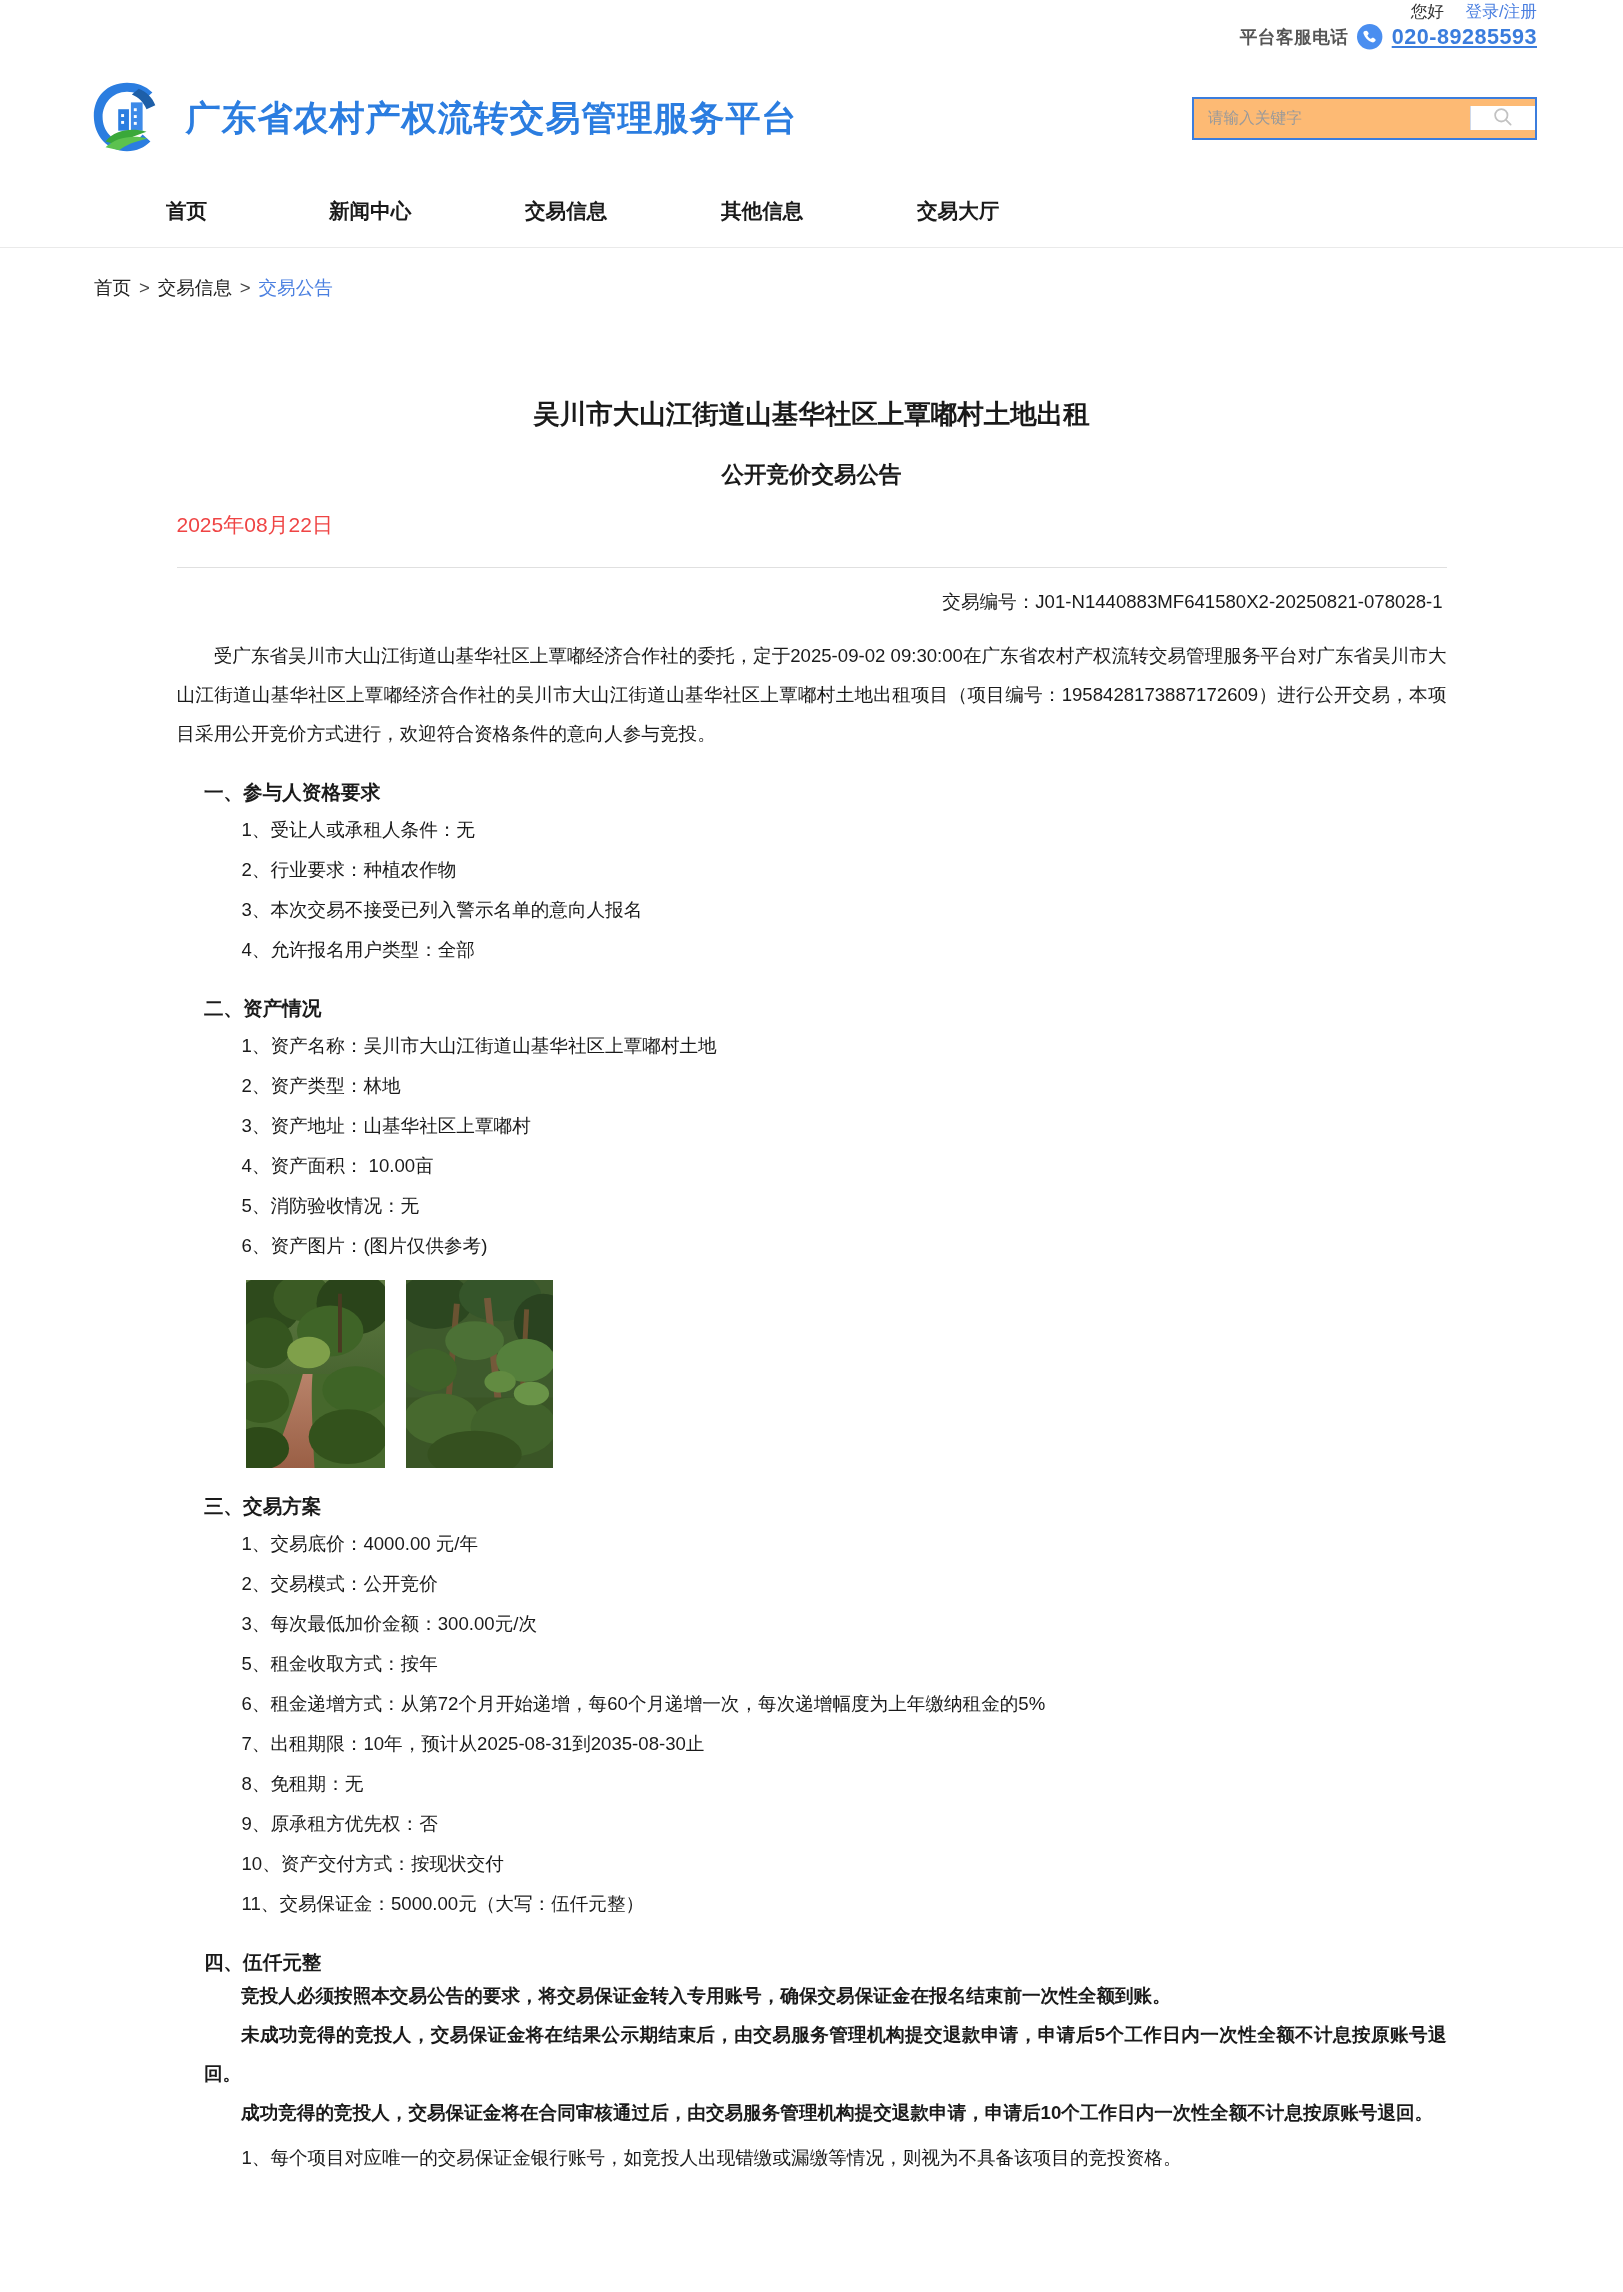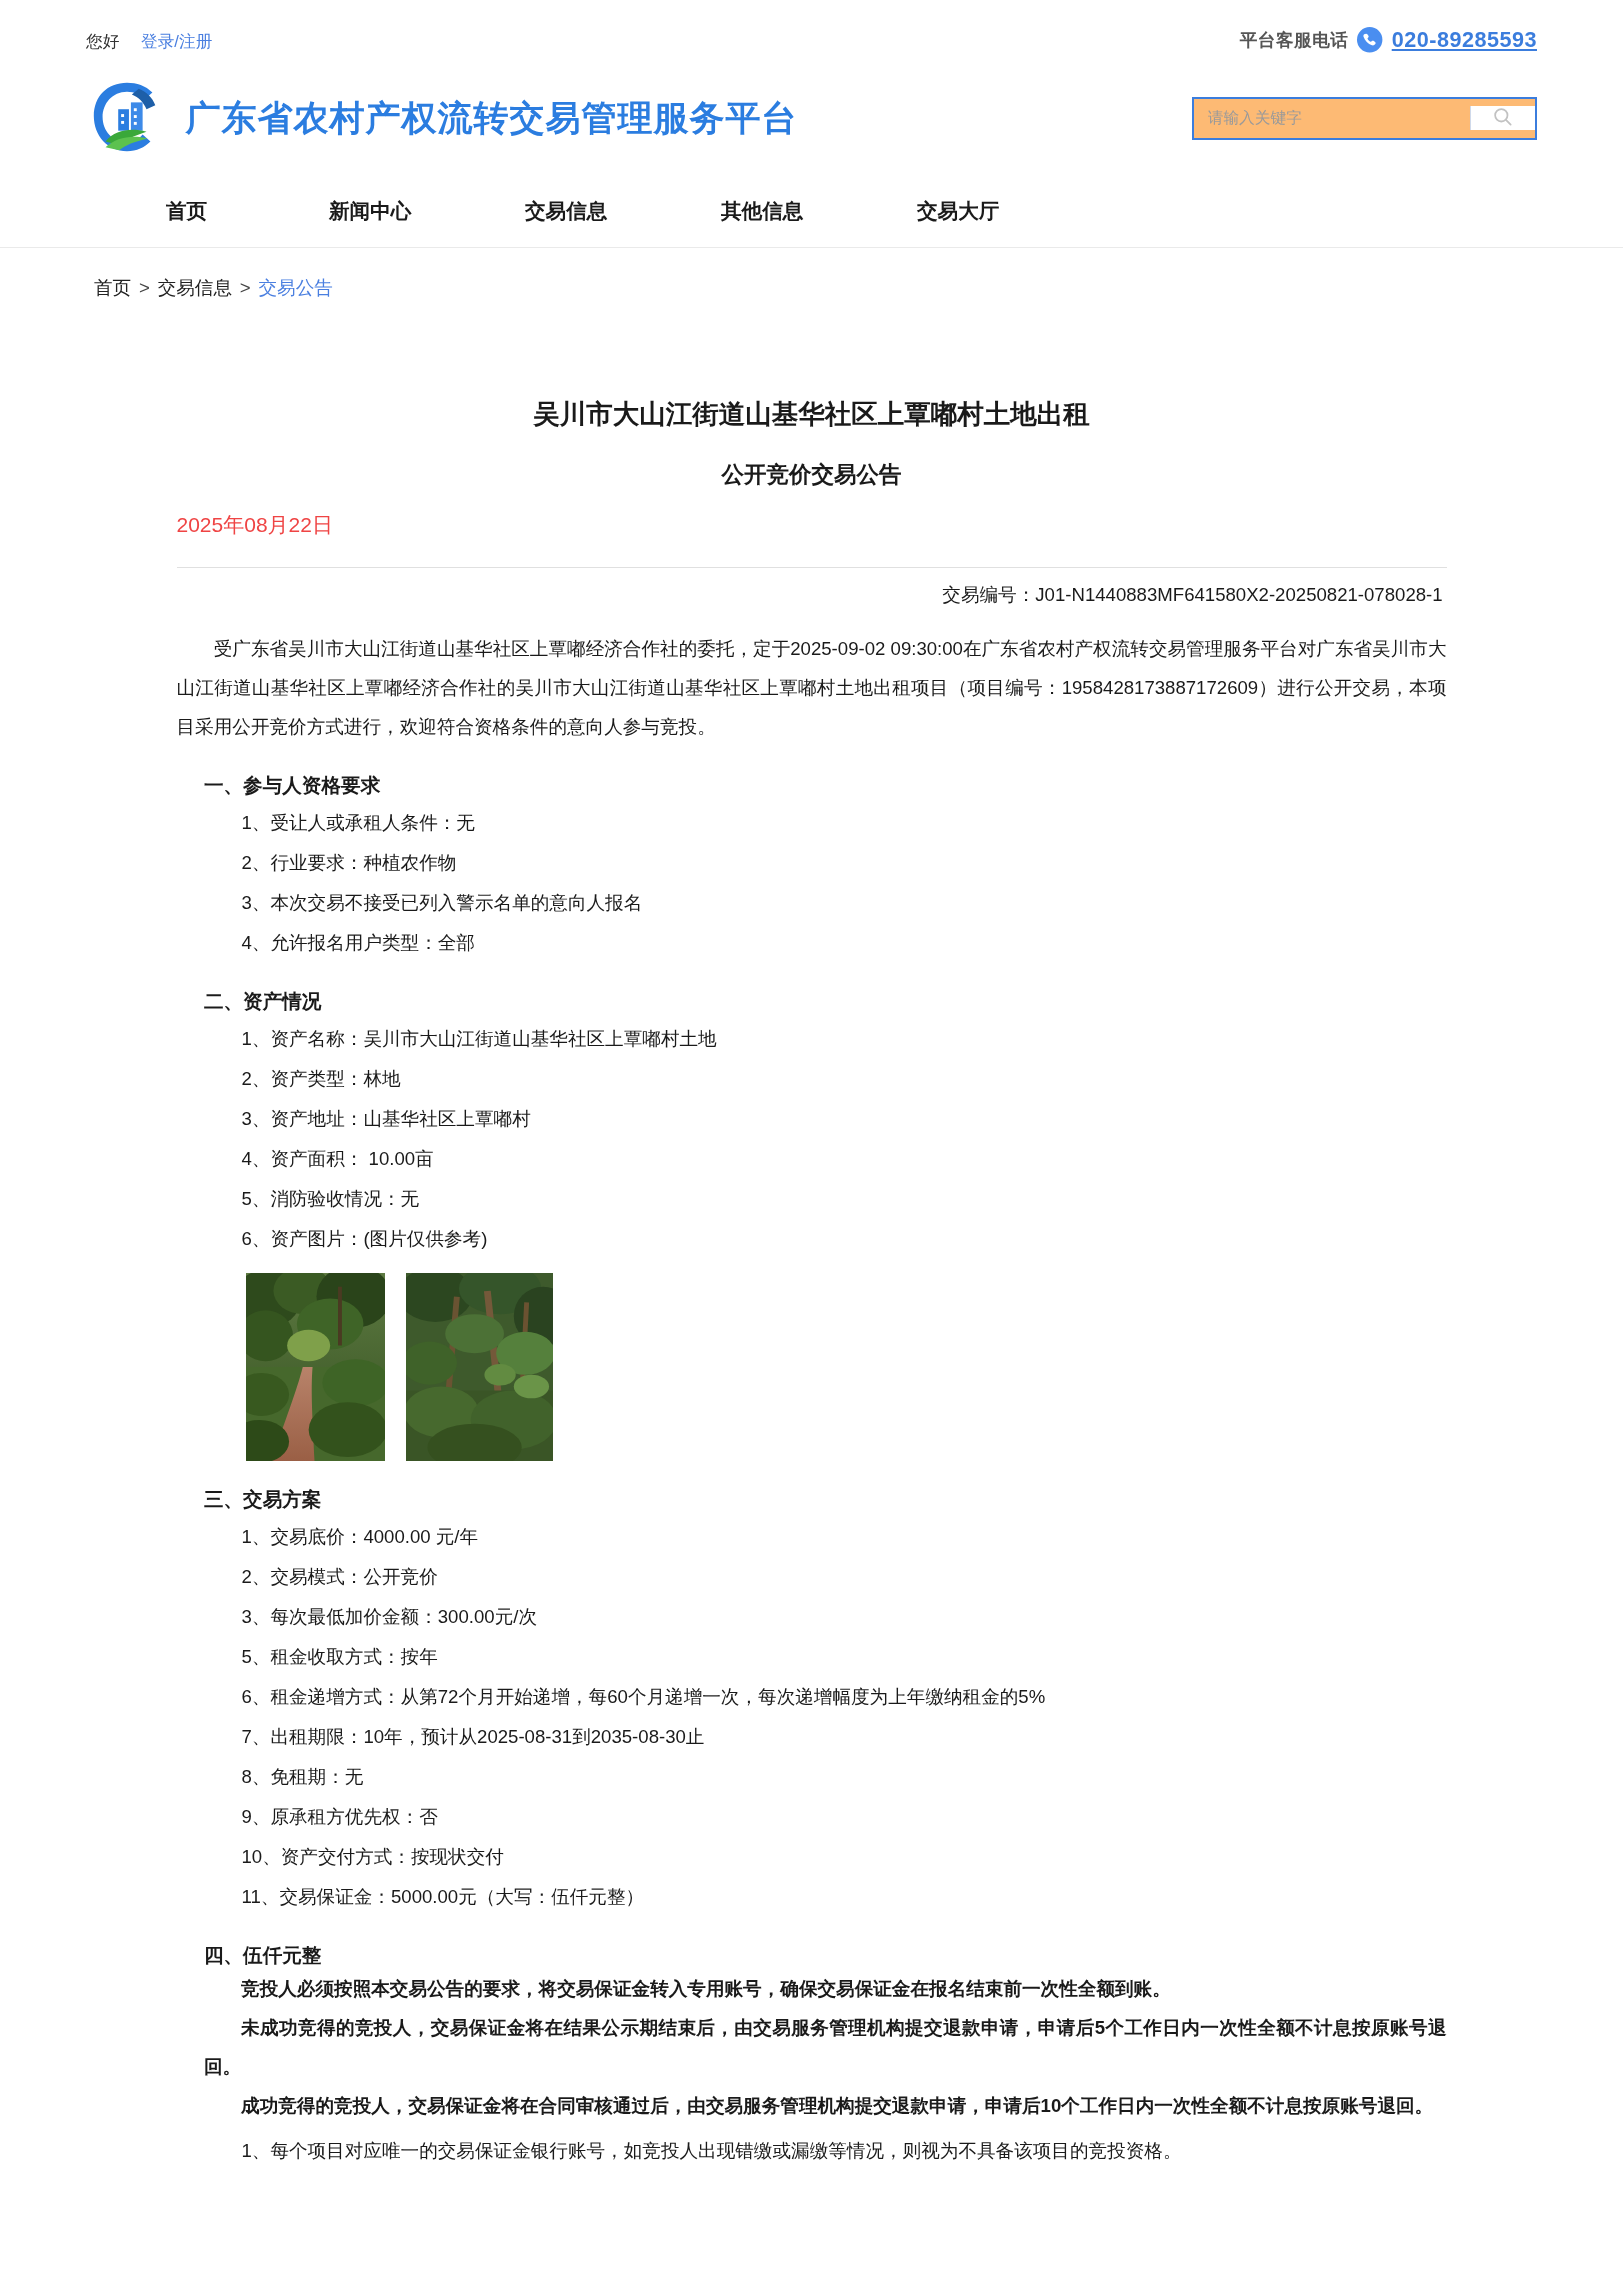--- a/index.html
+++ b/index.html
@@ -11,20 +11,21 @@
   }
   body { width: 1623px; min-height: 2293px; position: relative; }
 
   
   .topbar {
     width: 1623px;
     height: 61px;
     display: flex;
     align-items: flex-end;
     padding: 0 86px 7.8px 86px;
+    flex-direction: column;
   }
   .topbar-left { display: flex; align-items: baseline; gap: 21.6px; }
   .greet { font-size: 16.7px; color: #333; }
   .login-link { font-size: 16.7px; color: #4a7fe0; text-decoration: none; }
   .topbar-right {
     margin-left: auto;
     display: flex;
     align-items: center;
     gap: 8px;
   }
@@ -142,21 +143,21 @@
   }
   .hr {
     border: none;
     border-top: 1px solid #e0e0e0;
     margin: 27.4px 0 0 0;
   }
   .dealno {
     font-size: 18.6px;
     color: #1a1a1a;
     text-align: right;
-    margin-top: 14px;
+    margin-top: 21px;
     padding-right: 3.9px;
   }
   .lead {
     font-size: 18.6px;
     line-height: 2.1;
     color: #1a1a1a;
     text-align: justify;
     text-justify: inter-ideograph;
     text-indent: 2em;
     margin-top: 21.6px;

